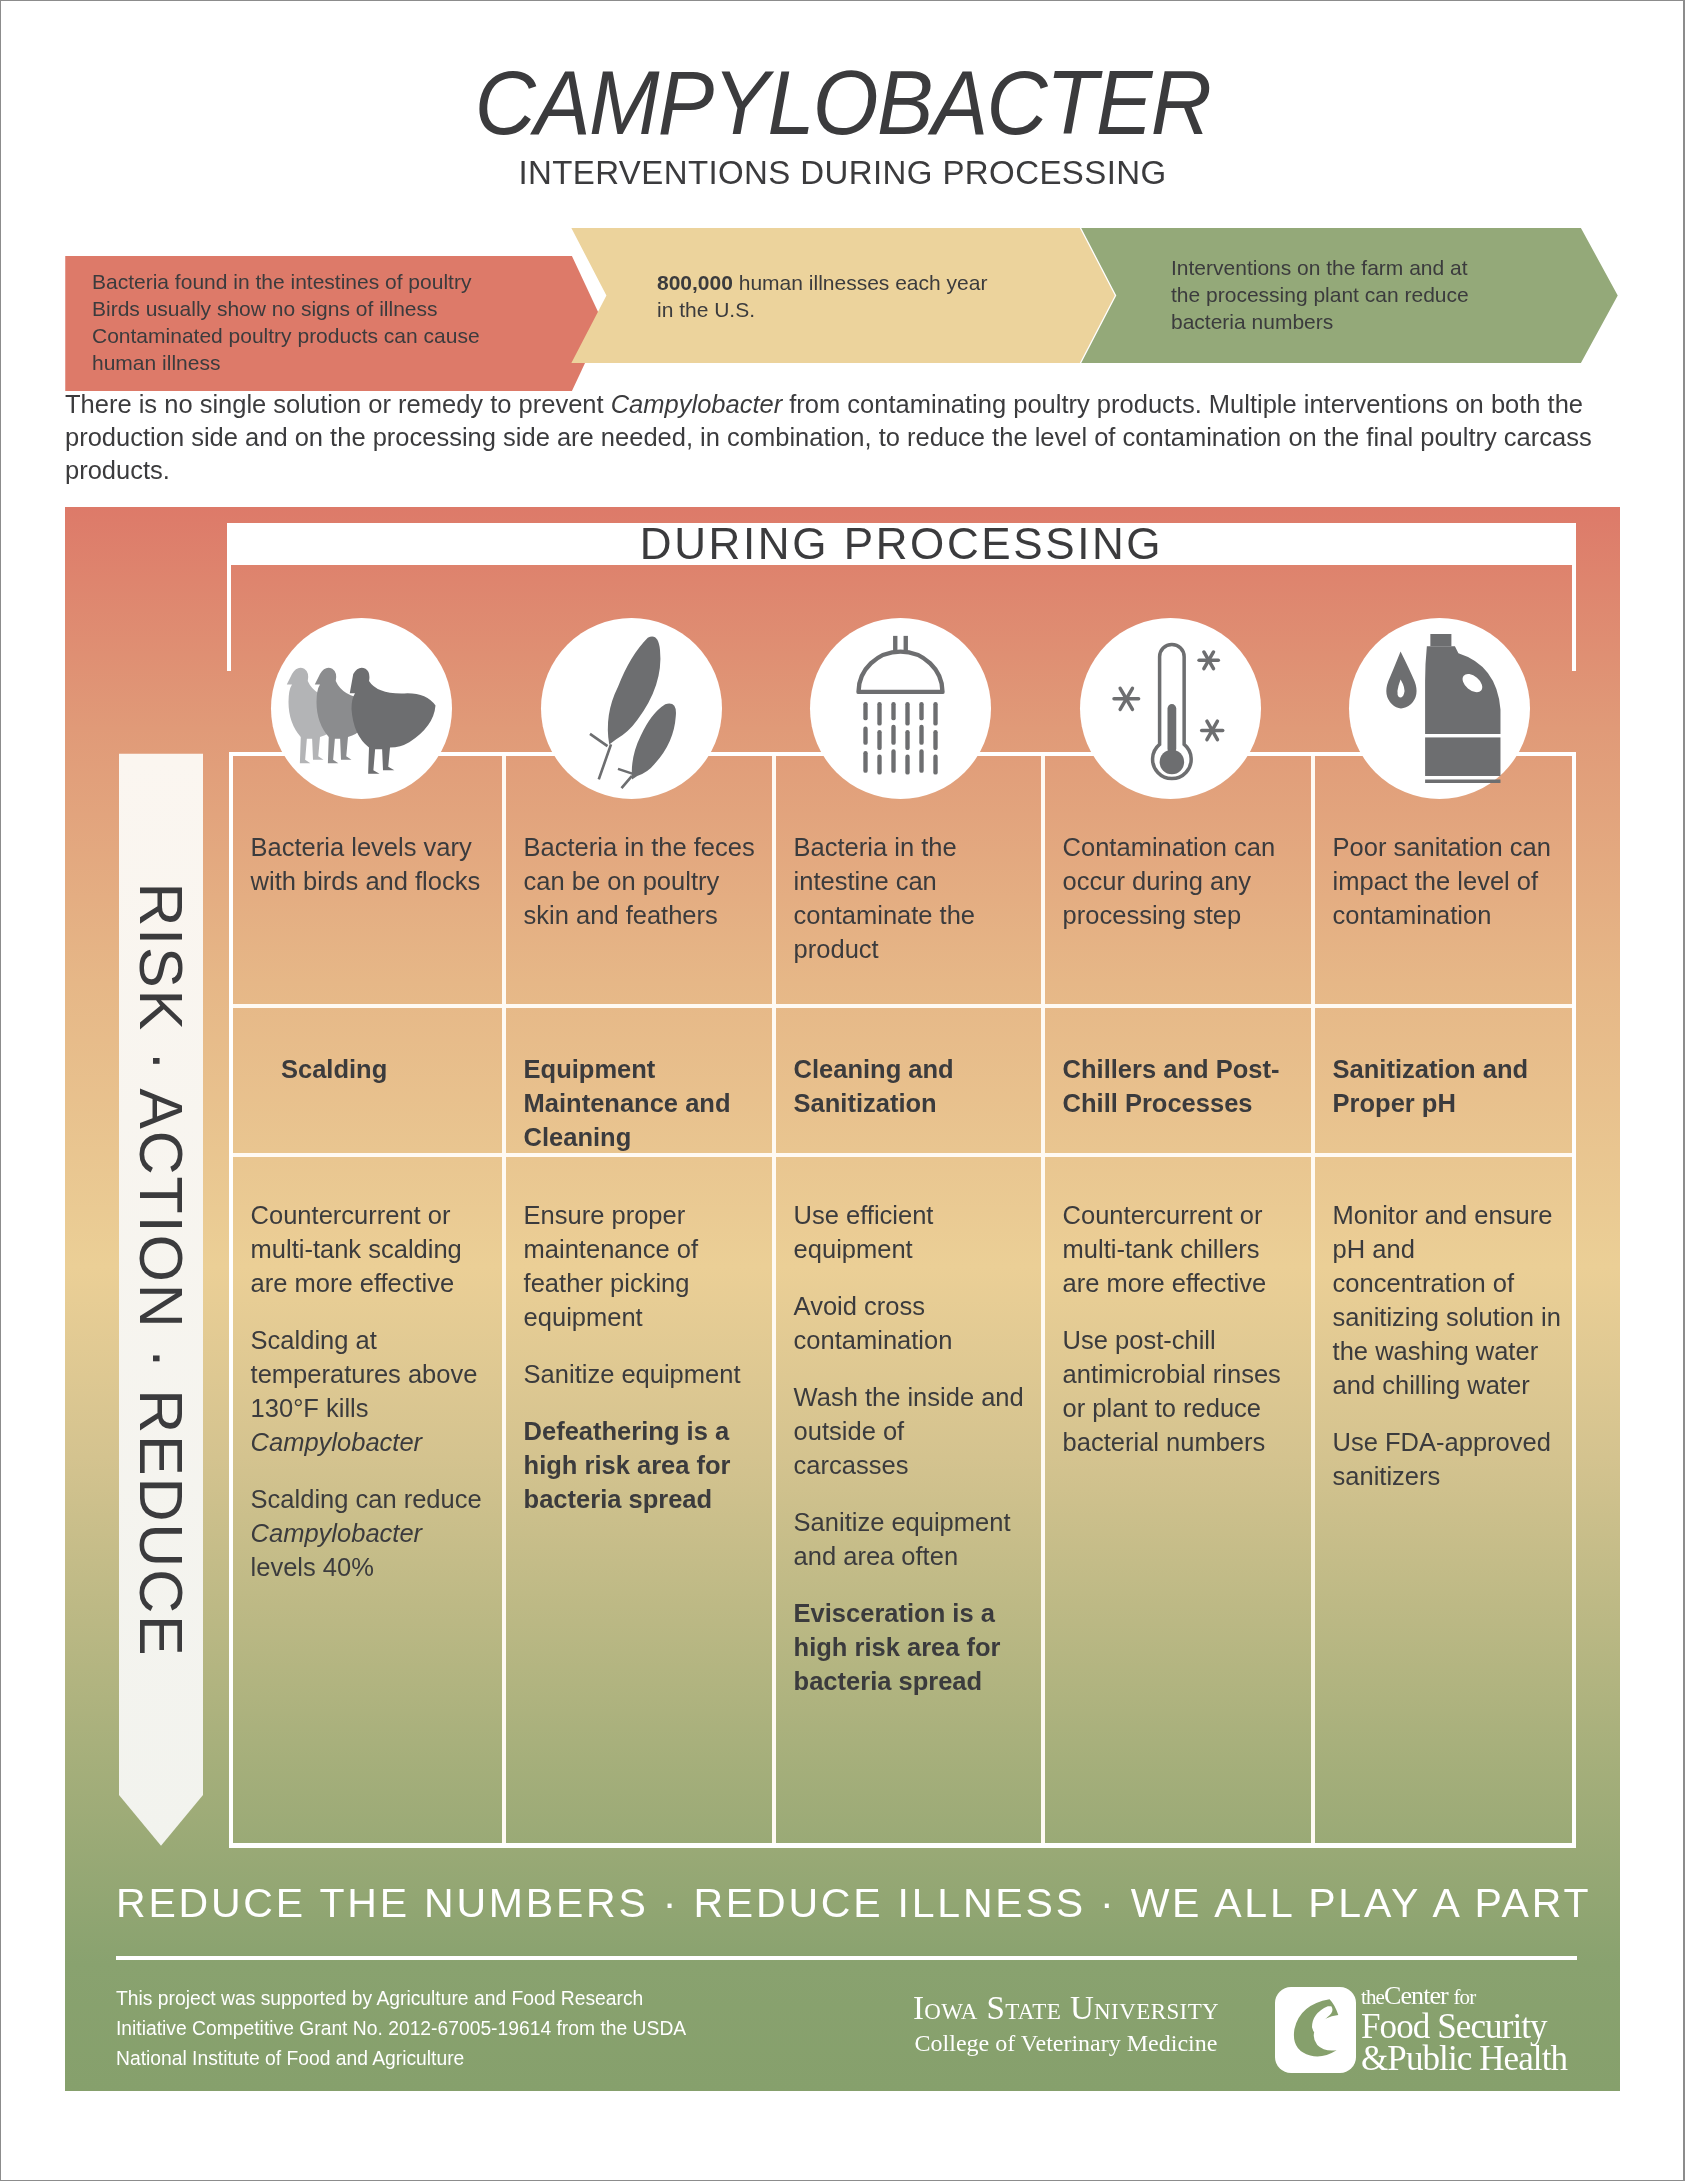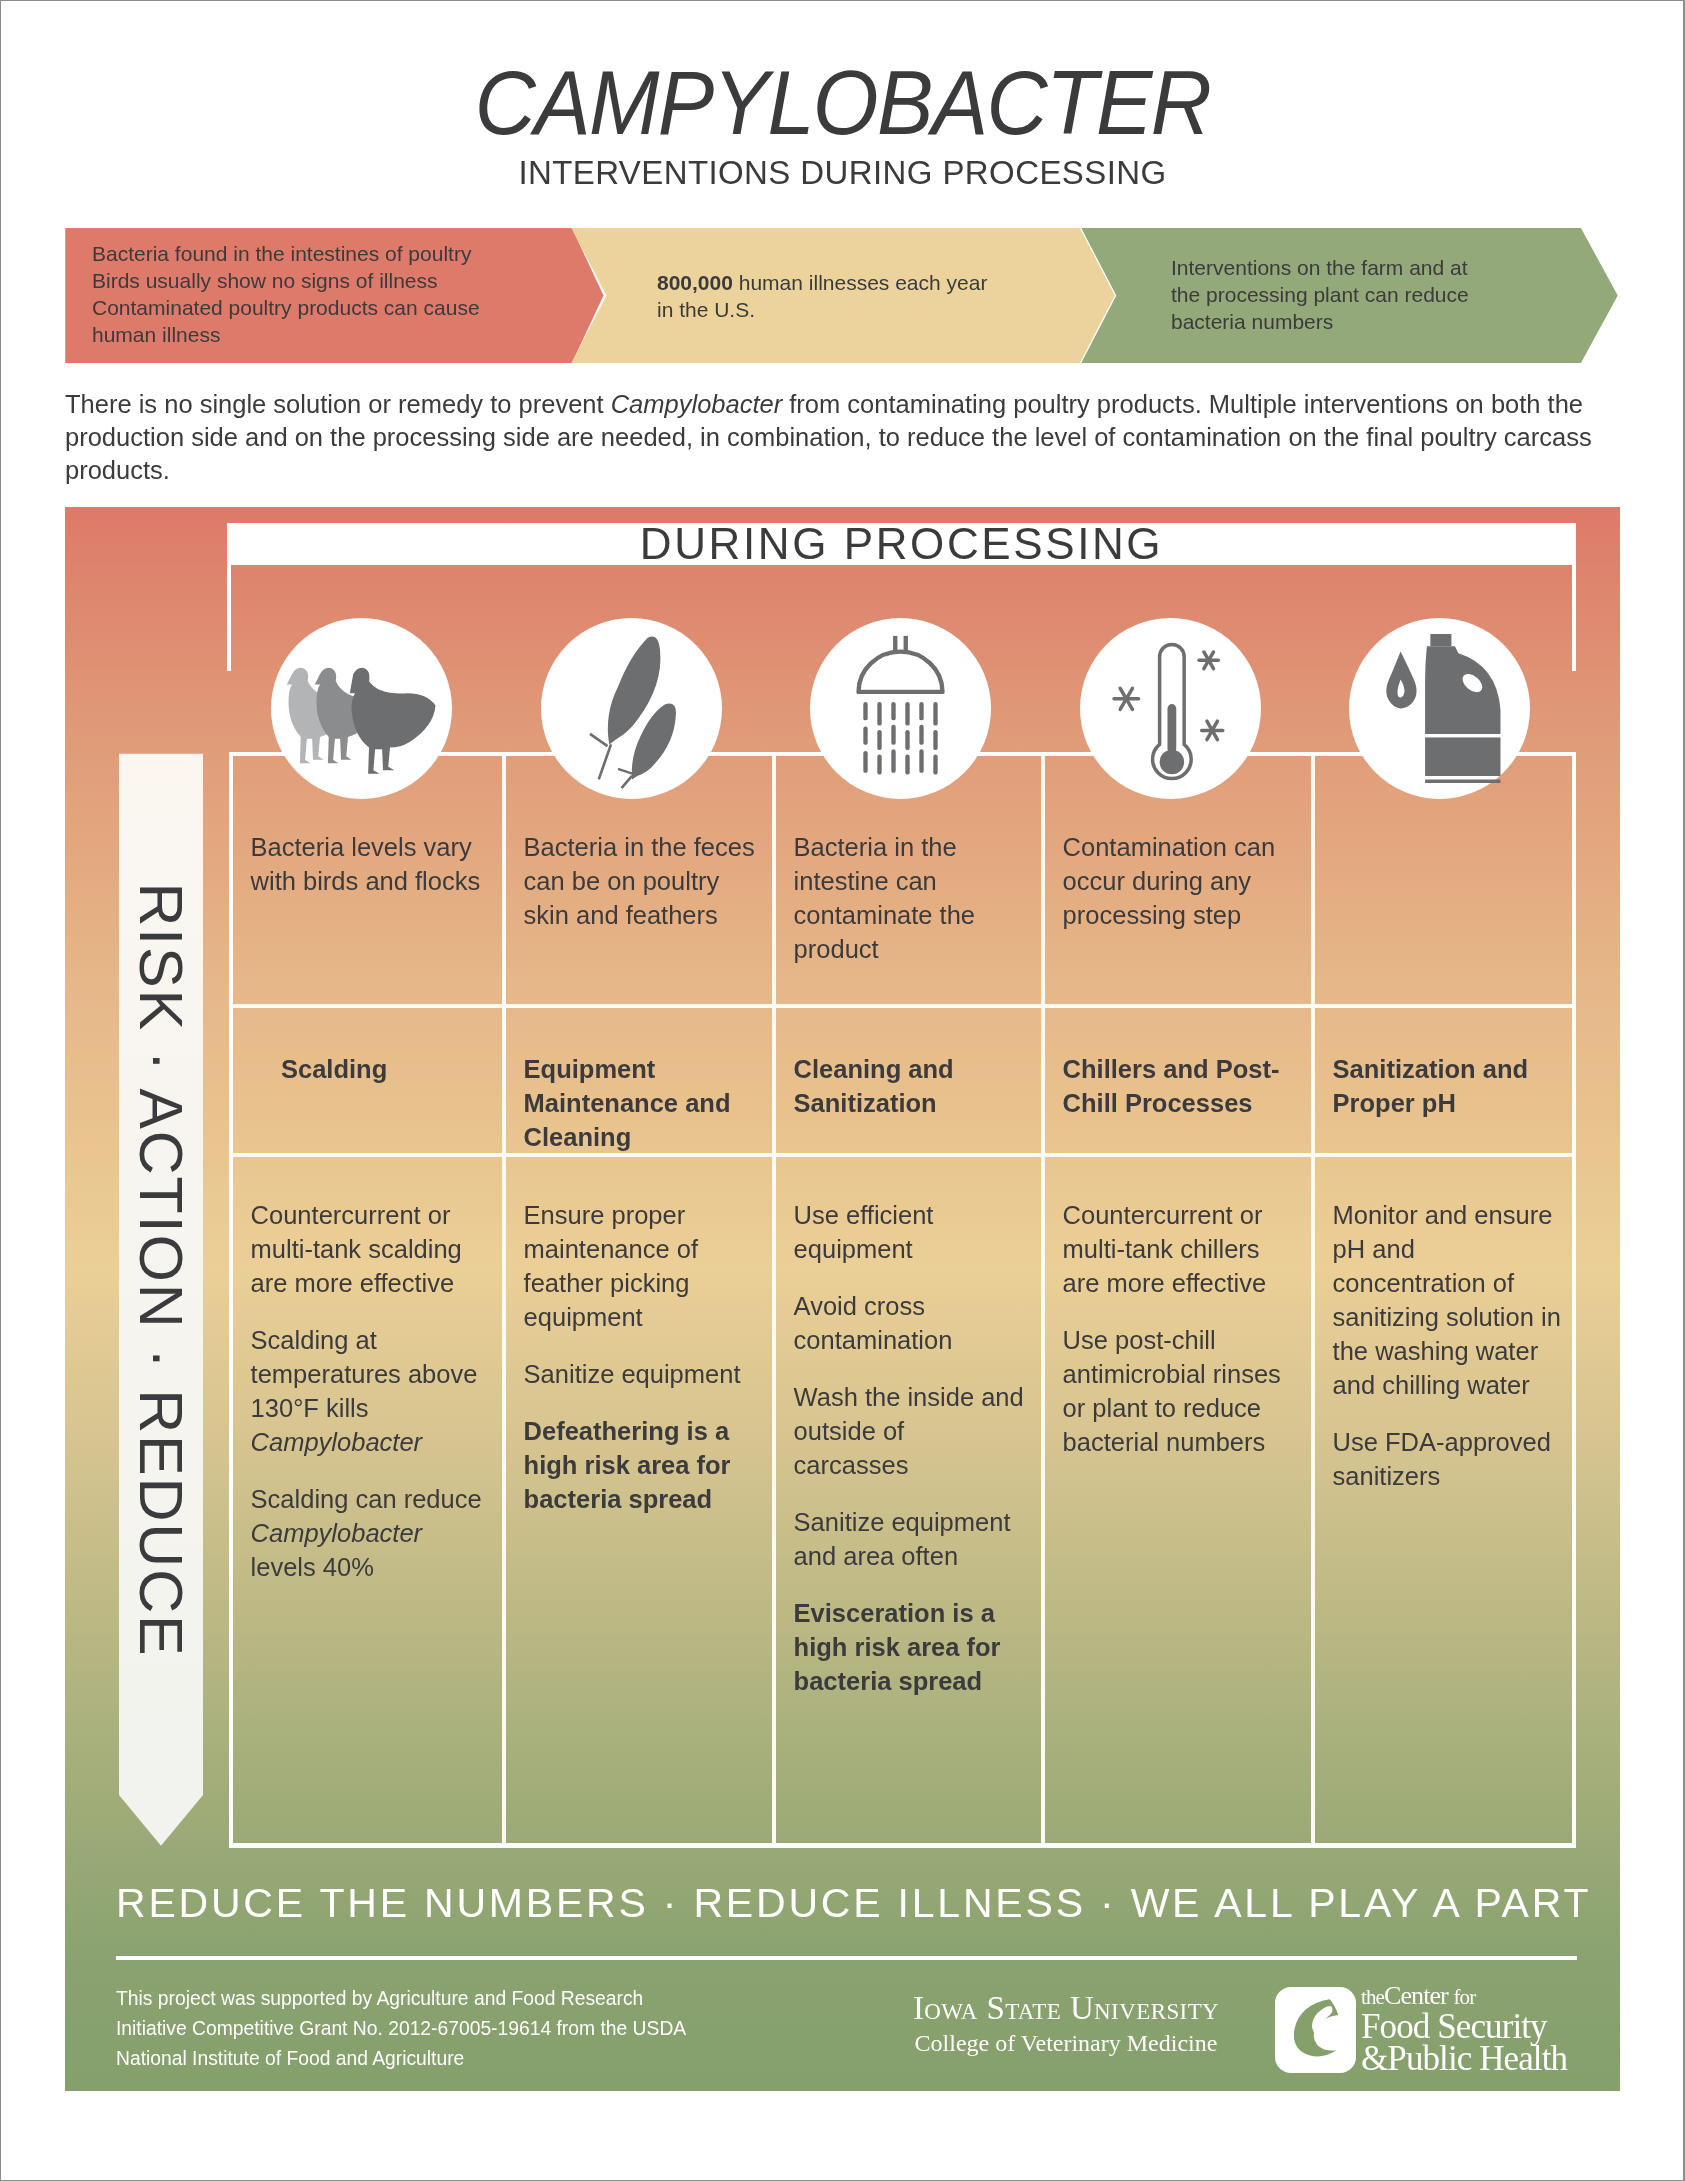--- a/index.html
+++ b/index.html
@@ -58,21 +58,21 @@
   .cfsph-text .b { font-size: 35px; line-height: 32px; }
 </style>
 </head>
 <body>
 
 <div class="frame"></div>
 
 <div class="title">CAMPYLOBACTER</div>
 <div class="subtitle">INTERVENTIONS DURING PROCESSING</div>
 
-<div class="chev" style="left:65px; width:544px;">
+<div class="chev" style="left:65px; width:544px;margin-top:28px;">
   <svg width="544" height="135" viewBox="0 0 620 154">
     <polygon points="0,0 578,0 614,77 578,154 0,154" fill="#dd7a69"></polygon>
   </svg>
   <div class="txt" style="left:27px; top:12.3px;">
     <div>Bacteria found in the intestines of poultry</div>
     <div>Birds usually show no signs of illness</div>
     <div>Contaminated poultry products can cause</div>
     <div>human illness</div>
   </div>
 </div>
@@ -159,20 +159,21 @@
     <div class="col" style="left:808px;">
       <div class="cell risk">Contamination can occur during any processing step</div>
       <div class="cell action" style="top:296px;">Chillers and Post-Chill Processes</div>
       <div class="cell reduce" style="top:442px;">
         <p>Countercurrent or multi-tank chillers are more effective</p>
         <p>Use post-chill antimicrobial rinses or plant to reduce bacterial numbers</p>
       </div>
     </div>
 
     <div class="col" style="left:1078px;">
+      <div class="cell risk">Poor sanitation can impact the level of contamination</div>
       <div class="cell action" style="top:296px;">Sanitization and Proper pH</div>
       <div class="cell reduce" style="top:442px;">
         <p>Monitor and ensure pH and concentration of sanitizing solution in the washing water and chilling water</p>
         <p>Use FDA-approved sanitizers</p>
       </div>
     </div>
   </div>
 
   <div class="icon-circle" style="left:206px;">
     <svg width="176" height="140" viewBox="0 0 200 160">

